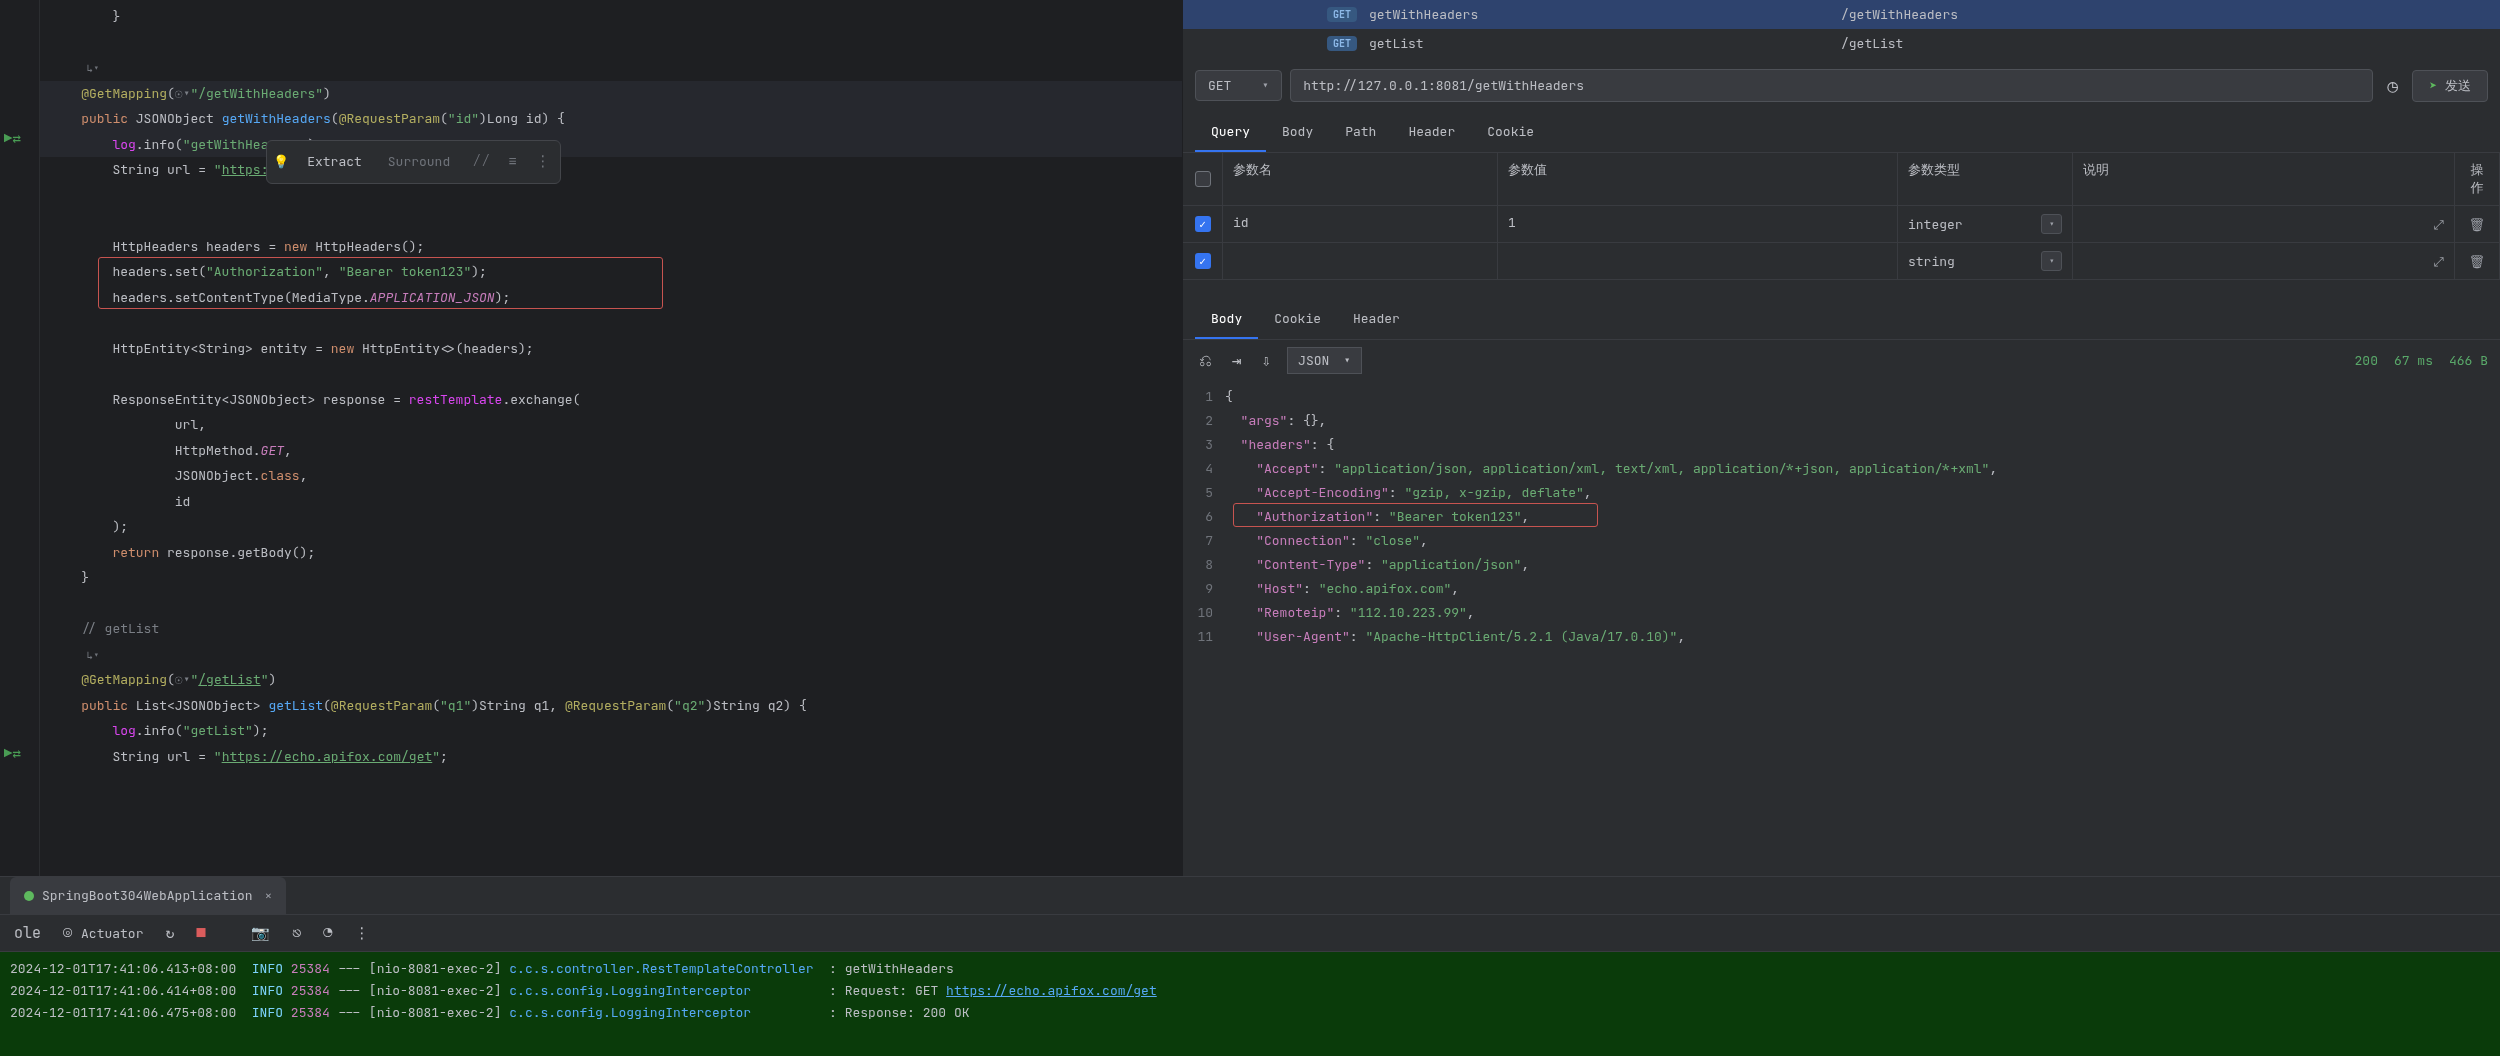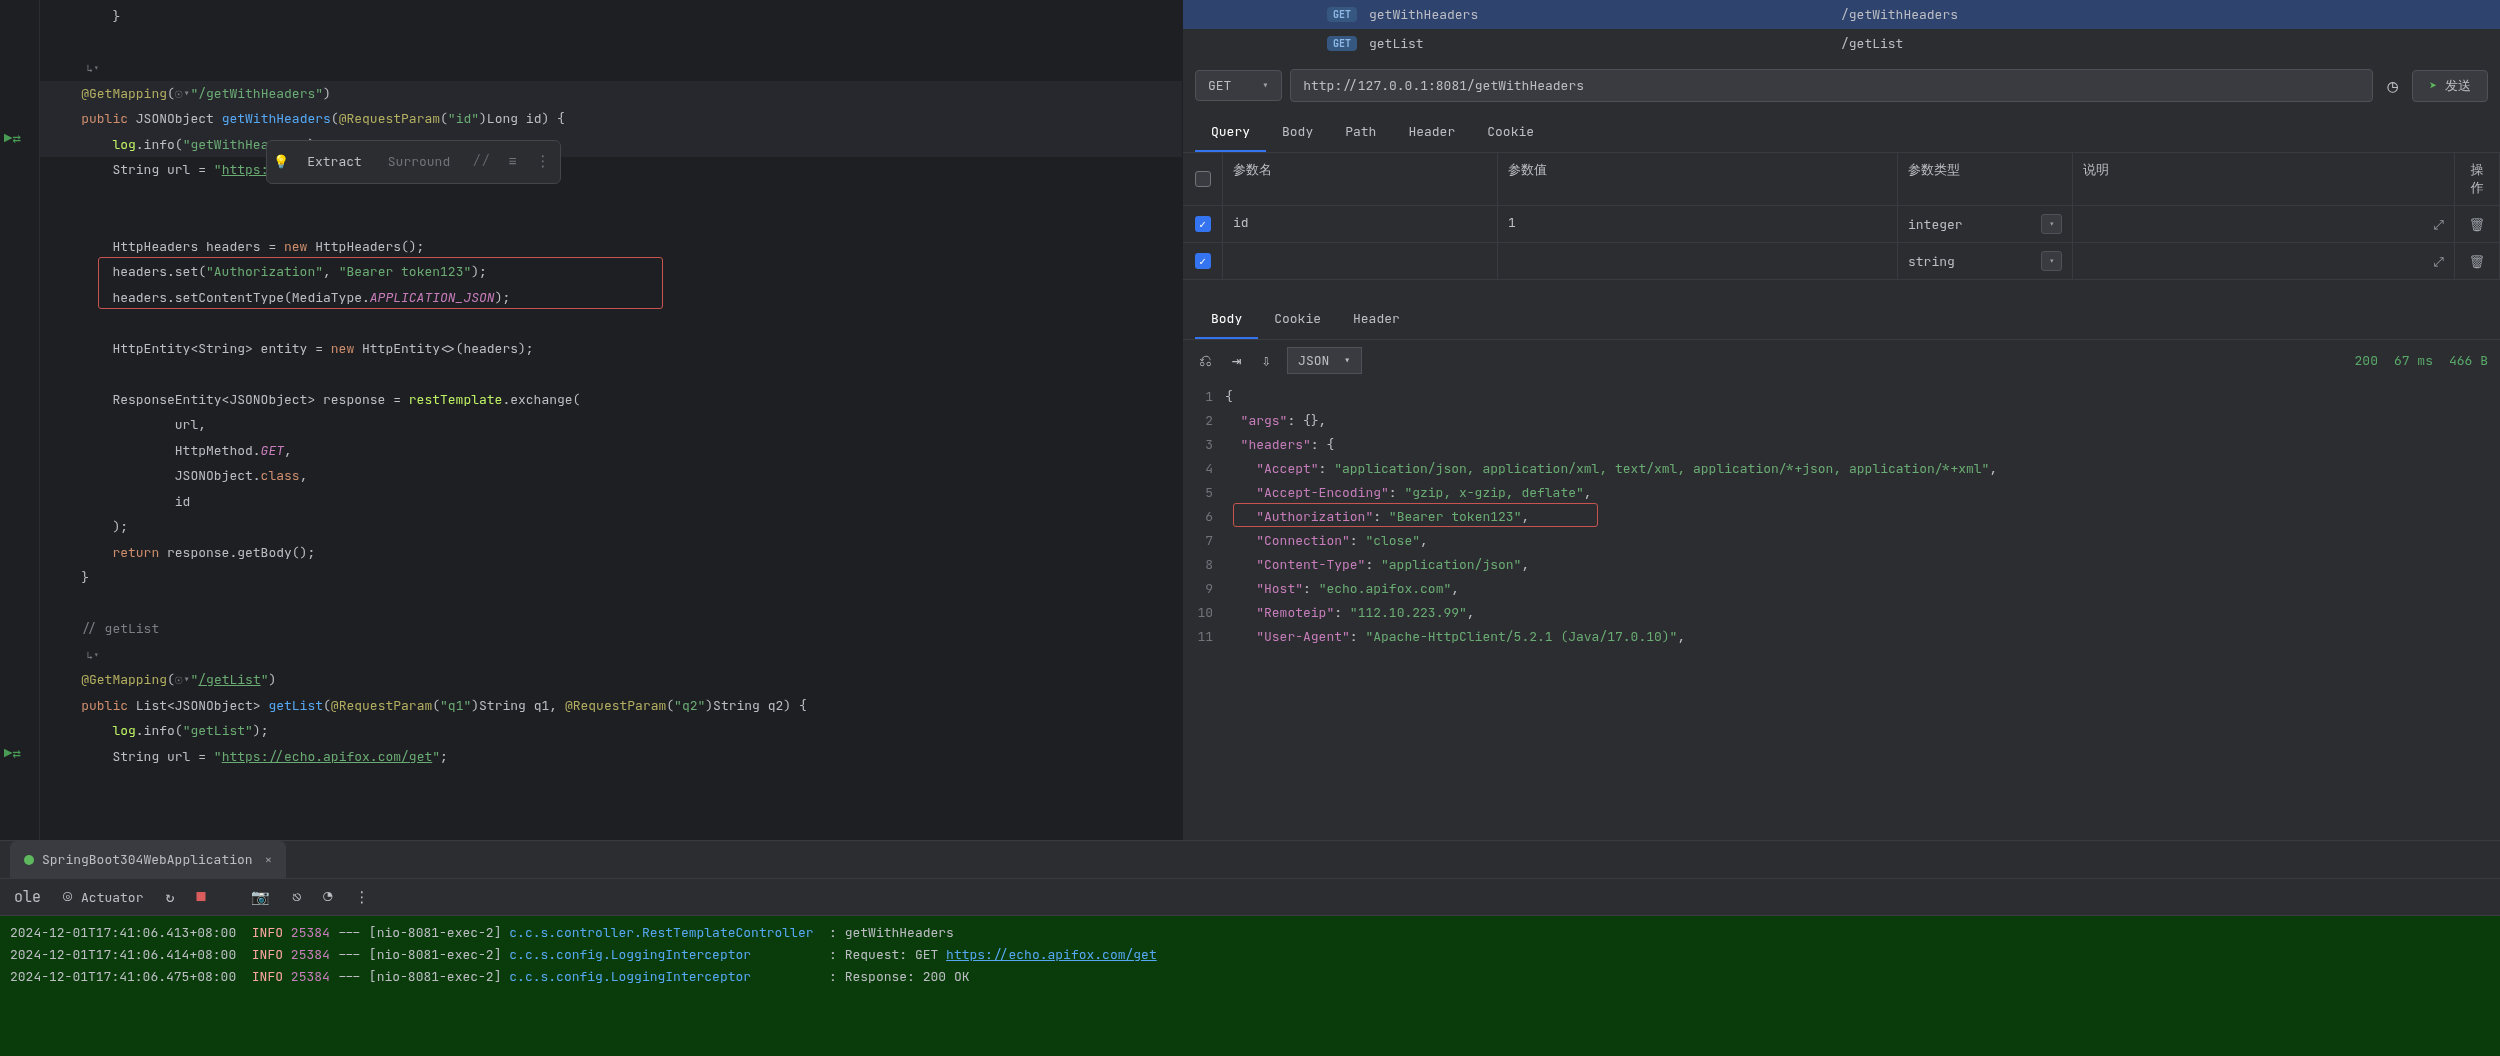--- a/index.html
+++ b/index.html
@@ -10,21 +10,21 @@
 .gutter{width:40px;border-right:1px solid #2b2d30}
 .gutter-icon{color:#499c54;font-size:14px;margin:2px 4px;display:block}
 .code-area{flex:1;padding:4px 0 0 0;line-height:25.5px;font-size:14px;position:relative;overflow:hidden}
 .code-line{white-space:pre;height:25.5px;padding-left:10px}
 .code-line.hl{background:#26282e}
 .hl-box{position:absolute;border:1px solid #c75450;border-radius:3px;pointer-events:none}
 .kw{color:#cf8e6d}
 .str{color:#6aab73}
 .com{color:#7a7e85}
 .fn{color:#56a8f5}
-.ident{color:#bef264}
+.ident{color:#d946ef}
 .type{color:#bcbec4}
 .constant{color:#c77dbb;font-style:italic}
 .ann{color:#b3ae60}
 .link-str{color:#6aab73;text-decoration:underline}
 .popup{position:absolute;background:#2b2d30;border:1px solid #43454a;border-radius:6px;display:flex;align-items:center;padding:4px 6px;gap:10px;z-index:10}
 .popup-item{color:#bcbec4;cursor:pointer;padding:4px 8px}
 .popup-item.dim{color:#6f737a}
 .popup-icon{color:#6f737a;font-size:15px;cursor:pointer;padding:2px 4px}
 .bulb{color:#f2c55c}
 .right-pane{flex:1;background:#2b2d30;display:flex;flex-direction:column;border-left:1px solid #1e1f22}
@@ -71,32 +71,32 @@
 .format-select{background:#393b40;border:1px solid #4e5157;border-radius:0;padding:4px 10px;display:flex;align-items:center;gap:14px;cursor:pointer}
 .resp-stats{display:flex;gap:16px}
 .stat{color:#59a869}
 .resp-body{flex:1;padding:4px 12px;overflow:auto;line-height:24px;position:relative}
 .resp-line{display:flex}
 .resp-ln{width:30px;text-align:right;color:#6f737a;padding-right:12px;flex-shrink:0;user-select:none}
 .resp-code{white-space:pre}
 .jk{color:#c77dbb}
 .jv{color:#6aab73}
 .resp-hl-box{position:absolute;border:1px solid #c75450;border-radius:3px;pointer-events:none}
-.bottom-section{height:216px;display:flex;flex-direction:column;border-top:1px solid #393b40;background:#1e1f22}
+.bottom-section{height:180px;display:flex;flex-direction:column;border-top:1px solid #393b40;background:#1e1f22}
 .run-tabs{display:flex;align-items:center;background:#2b2d30;padding:0;border-bottom:1px solid #393b40}
 .run-tab{display:flex;align-items:center;gap:8px;padding:10px 14px;background:#393b40;border-radius:6px 6px 0 0;margin-left:10px}
 .run-tab .dot{width:10px;height:10px;background:#5eb95e;border-radius:50%}
 .run-tab .close{color:#9da0a8;cursor:pointer;margin-left:4px}
 .run-toolbar{display:flex;align-items:flex-end;background:#2b2d30;padding:6px 10px;gap:14px;border-bottom:1px solid #393b40}
 .run-tool{color:#bcbec4;cursor:pointer;font-size:15px;padding:2px 4px}
 .run-tool.stop{color:#db5c5c}
 .console{flex:1;background:#0a3b0a;padding:6px 10px;overflow:auto;line-height:22px}
 .log-line{white-space:pre;color:#bcbec4}
 .log-ts{color:#bcbec4}
-.log-level{color:#fca5a5}
+.log-level{color:#7dd3fc}
 .log-pid{color:#c77dbb}
 .log-thread{color:#bcbec4}
 .log-logger{color:#56a8f5}
 .log-link{color:#56a8f5;text-decoration:underline}
 .mini-arrow{color:#6f737a;font-size:11px;padding-left:10px}
 </style>
 </head>
 <body>
 
 <div class="main-layout">

